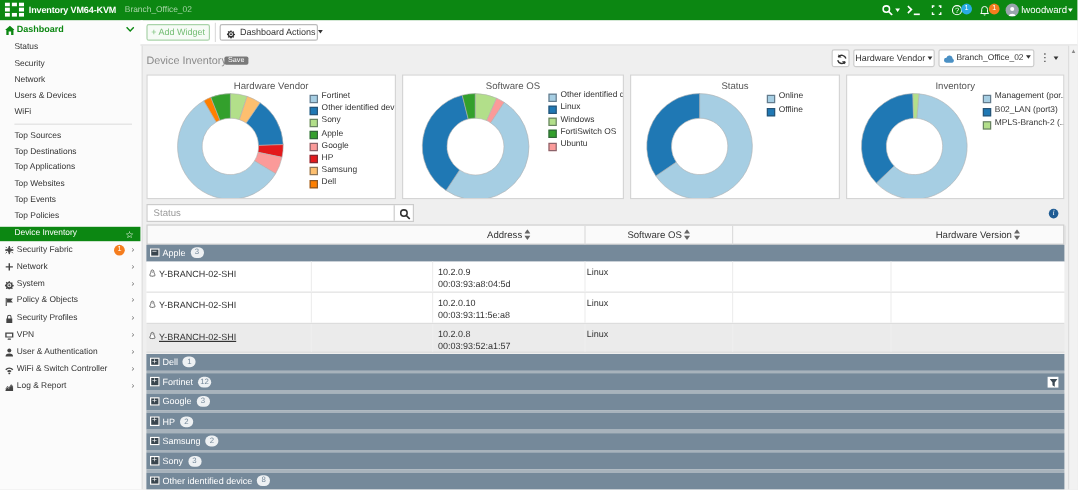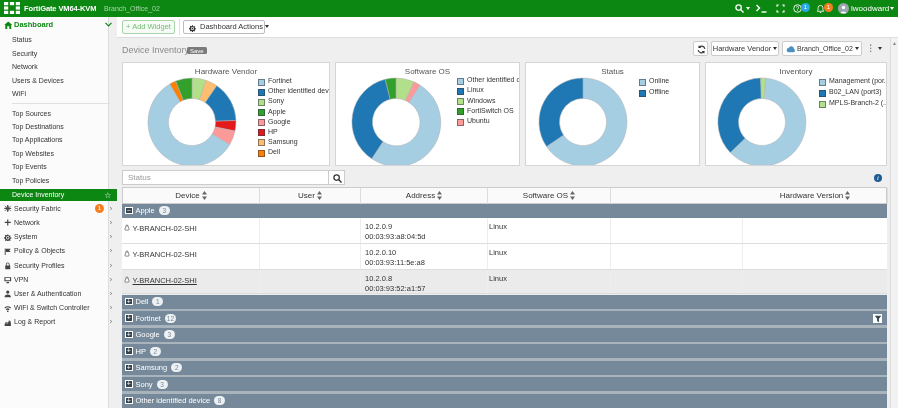--- a/index.html
+++ b/index.html
@@ -9,21 +9,21 @@
         <rect x="0" y="0" width="4.2" height="3.2"></rect>
         <rect x="5.9" y="0" width="4.2" height="3.2"></rect>
         <rect x="11.8" y="0" width="4.2" height="3.2"></rect>
         <rect x="0" y="4.4" width="4.2" height="3.2"></rect>
         <rect x="11.8" y="4.4" width="4.2" height="3.2"></rect>
         <rect x="0" y="8.8" width="4.2" height="3.2"></rect>
         <rect x="5.9" y="8.8" width="4.2" height="3.2"></rect>
         <rect x="11.8" y="8.8" width="4.2" height="3.2"></rect>
       </g>
     </svg>
- <span style="position:absolute;left:24px;top:4px;color:#fff;font-weight:bold;font-size:7.5px;letter-spacing:-0.1px;white-space:nowrap;">FortiGate VM64-KVM</span>
+ <span style="position:absolute;left:24px;top:4px;color:#fff;font-weight:bold;font-size:7.5px;letter-spacing:-0.1px;white-space:nowrap;">Inventory VM64-KVM</span>
  <span style="position:absolute;left:104px;top:4.5px;color:#a8d6a8;font-size:7px;white-space:nowrap;">Branch_Office_02</span>
  <svg style="position:absolute;left:735px;top:4px;" width="9" height="9" viewBox="0 0 10 10" fill="#444">
       <circle cx="4" cy="4" r="3" fill="none" stroke="#fff" stroke-width="1.4"></circle>
       <path d="M6.2 6.2L9.5 9.5" stroke="#fff" stroke-width="1.6"></path>
     </svg>
     <span style="position:absolute;left:746px;top:7px;width:0;height:0;border-left:2.5px solid transparent;border-right:2.5px solid transparent;border-top:3.5px solid #fff;"></span>
  <svg style="position:absolute;left:756px;top:4px;" width="11" height="9" viewBox="0 0 11 9">
       <path d="M0.5 1L3.5 4L0.5 7" stroke="#fff" stroke-width="1.4" fill="none"></path>
       <path d="M5.5 8H10.5" stroke="#fff" stroke-width="1.4"></path>
     </svg>
@@ -42,21 +42,21 @@
  <span style="position:absolute;left:824px;top:3px;background:#f57d1e;color:#fff;border-radius:50%;width:9px;height:9px;font-size:6px;line-height:9px;text-align:center;">1</span>
  <span style="position:absolute;left:838px;top:2.5px;width:11px;height:11px;background:#9aa5ad;border-radius:50%;overflow:hidden;display:block;">
       <svg style="position:absolute;left:1px;top:1.5px;" width="9" height="10" viewBox="0 0 10 10" fill="#444">
         <circle cx="5" cy="3.4" r="1.9" fill="#fff"></circle>
         <path d="M1.6 9.8a3.6 3 0 0 1 6.8 0Z" fill="#fff"></path>
       </svg>
     </span>
  <span style="position:absolute;left:851px;top:3.5px;color:#fff;font-size:8px;white-space:nowrap;">lwoodward</span>
  <span style="position:absolute;left:890px;top:7px;width:0;height:0;border-left:2.5px solid transparent;border-right:2.5px solid transparent;border-top:3.5px solid #fff;"></span>
 </div>
-<div style="position:absolute;left:0;top:17px;width:109px;height:391px;background:#fbfbfb;border-right:1px solid #ddd;box-sizing:border-box;">
+<div style="position:absolute;left:0;top:17px;width:119px;height:391px;background:#fbfbfb;border-right:1px solid #ddd;box-sizing:border-box;">
     <div style="position:absolute;left:0;top:1px;width:117px;height:14px;">
       <svg style="position:absolute;left:3.5px;top:3px;" width="8.5" height="8.5" viewBox="0 0 10 10" fill="#0c8712">
         <path d="M5 0.5L9.7 4.6h-1.2v4.9H6.2V6.2H3.8v3.3H1.5V4.6H0.3Z"></path>
       </svg>
       <span style="position:absolute;left:14px;top:2px;color:#0c8712;font-weight:bold;font-size:7.5px;">Dashboard</span>
       <svg style="position:absolute;right:5px;top:4px;" width="7" height="5" viewBox="0 0 7 5">
         <path d="M0.5 0.8L3.5 3.8L6.5 0.8" stroke="#0c8712" stroke-width="1.2" fill="none"></path>
       </svg>
     </div>
     <div style="position:absolute;left:12px;top:16.4px;font-size:7px;color:#333;line-height:13px;white-space:nowrap;">Status</div>
@@ -201,28 +201,20 @@
 <div style="position:absolute;left:122px;top:170px;width:223px;height:15px;background:#fff;border:1px solid #ccc;box-sizing:border-box;">
  <span style="position:absolute;left:5px;top:2px;color:#999;font-size:8px;">Status</span>
  <div style="position:absolute;right:15px;top:0;height:13px;border-left:1px solid #ccc;"></div>
  <svg style="position:absolute;left:210px;top:2.5px;" width="9" height="9" viewBox="0 0 10 10" fill="#444">
       <circle cx="4" cy="4" r="3" fill="none" stroke="#333" stroke-width="1.4"></circle>
       <path d="M6.2 6.2L9.5 9.5" stroke="#333" stroke-width="1.6"></path>
     </svg>
 </div>
 <div style="position:absolute;left:874px;top:174px;width:8px;height:8px;background:#1f5c94;border-radius:50%;color:#fff;font-size:6.5px;text-align:center;line-height:8px;font-style:italic;font-family:'Liberation Serif',serif;">i</div>
 <div style="position:absolute;left:122px;top:187px;width:765px;height:16.5px;background:#fafafa;border:1px solid #ccc;box-sizing:border-box;">
-    <div style="position:absolute;left:0px;top:0;width:137px;height:15.5px;border-right:1px solid #ddd;box-sizing:border-box;text-align:center;line-height:15.5px;font-size:8px;color:#333;white-space:nowrap;">Device<svg width="5" height="9" viewBox="0 0 5 9" style="vertical-align:-1.5px;margin-left:2px;">
-        <path d="M2.5 0L5 3.5H0Z" fill="#666"></path>
-        <path d="M2.5 9L0 5.5H5Z" fill="#666"></path>
-      </svg></div>
-    <div style="position:absolute;left:137px;top:0;width:101px;height:15.5px;border-right:1px solid #ddd;box-sizing:border-box;text-align:center;line-height:15.5px;font-size:8px;color:#333;white-space:nowrap;">User<svg width="5" height="9" viewBox="0 0 5 9" style="vertical-align:-1.5px;margin-left:2px;">
-        <path d="M2.5 0L5 3.5H0Z" fill="#666"></path>
-        <path d="M2.5 9L0 5.5H5Z" fill="#666"></path>
-      </svg></div>
     <div style="position:absolute;left:238px;top:0;width:127px;height:15.5px;border-right:1px solid #ddd;box-sizing:border-box;text-align:center;line-height:15.5px;font-size:8px;color:#333;white-space:nowrap;">Address<svg width="5" height="9" viewBox="0 0 5 9" style="vertical-align:-1.5px;margin-left:2px;">
         <path d="M2.5 0L5 3.5H0Z" fill="#666"></path>
         <path d="M2.5 9L0 5.5H5Z" fill="#666"></path>
       </svg></div>
     <div style="position:absolute;left:365px;top:0;width:123px;height:15.5px;border-right:1px solid #ddd;box-sizing:border-box;text-align:center;line-height:15.5px;font-size:8px;color:#333;white-space:nowrap;">Software OS<svg width="5" height="9" viewBox="0 0 5 9" style="vertical-align:-1.5px;margin-left:2px;">
         <path d="M2.5 0L5 3.5H0Z" fill="#666"></path>
         <path d="M2.5 9L0 5.5H5Z" fill="#666"></path>
       </svg></div>
     <div style="position:absolute;left:620px;top:0;width:145px;height:15.5px;border-right:1px solid #ddd;box-sizing:border-box;text-align:center;line-height:15.5px;font-size:8px;color:#333;white-space:nowrap;">Hardware Version<svg width="5" height="9" viewBox="0 0 5 9" style="vertical-align:-1.5px;margin-left:2px;">
         <path d="M2.5 0L5 3.5H0Z" fill="#666"></path>

